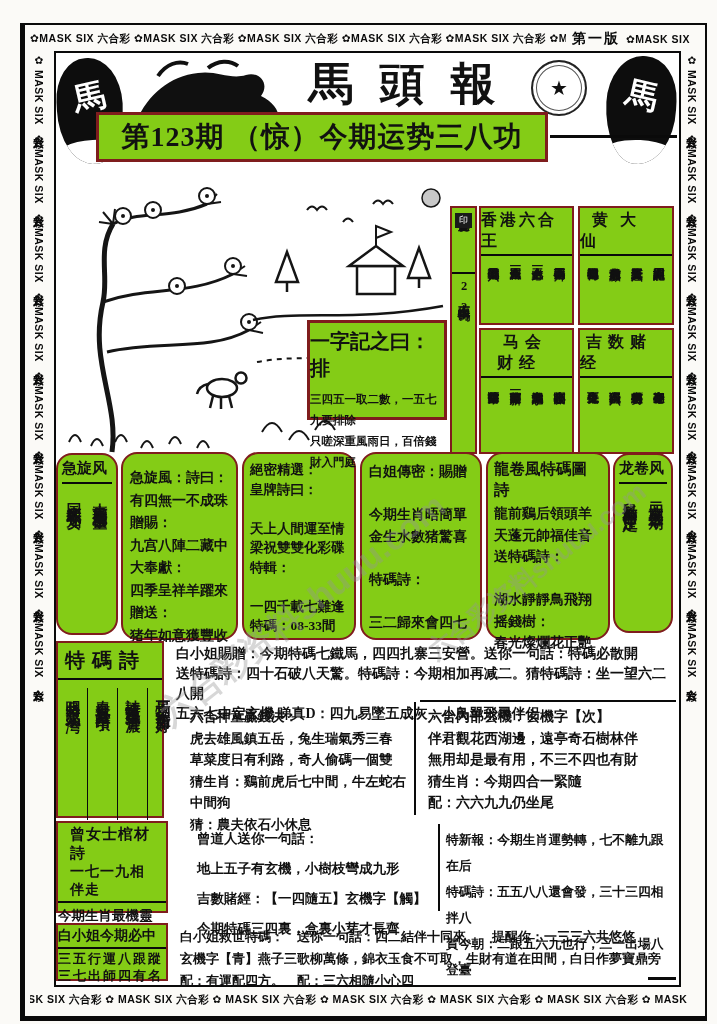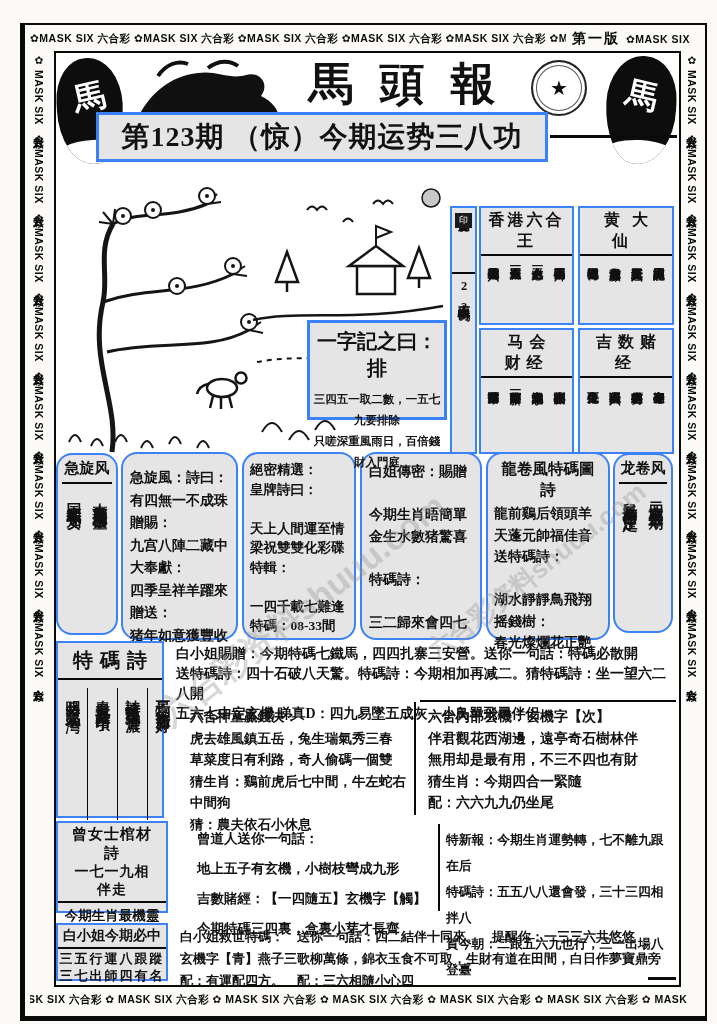--- a/index.html
+++ b/index.html
@@ -10,24 +10,24 @@
                border-left-width:5px;border-bottom-width:5px;}
   .frame-inner{left:54px;top:51px;width:623px;height:932px;border:2px solid #0a0a0a;background:#fff;}
   .strip{font-family:"Liberation Sans","DejaVu Sans",sans-serif;font-weight:bold;font-size:10.5px;
          letter-spacing:.5px;white-space:nowrap;overflow:hidden;color:#0a0a0a;}
   .strip-top{left:30px;top:28px;width:660px;height:21px;display:flex;align-items:center;gap:6px;}
   .strip-top .rep{flex:1;overflow:hidden;}
   .strip-top .edition{font-size:14px;letter-spacing:2px;}
   .strip-bottom{left:30px;top:990px;width:660px;height:20px;display:flex;align-items:center;justify-content:center;}
   .strip-v{width:22px;top:54px;height:928px;writing-mode:vertical-rl;text-orientation:mixed;line-height:22px;}
   .vtxt{writing-mode:vertical-rl;text-orientation:upright;}
-  .box{border:2px solid #3b82f6;background:#e5e5e5;box-sizing:border-box;}
+  .box{border:2px solid #7f1d1d;background:#84cc16;box-sizing:border-box;}
   .rbox{border-width:2.5px;border-radius:16px;}
   .pre{white-space:pre-line;}
-  .hd{font-weight:bold;text-align:center;}
+  .hd{font-weight:bold;}
   .vwrap{display:flex;justify-content:center;}
   .poem-cols{font-weight:bold;white-space:pre-line;writing-mode:vertical-rl;text-orientation:upright;}
   .seal-circle{border:2.5px solid #222;border-radius:50%;display:flex;align-items:center;justify-content:center;
                box-shadow:inset 0 0 0 3px #fff, inset 0 0 0 4px #555;}
   .stamp{background:#0d0d0d;overflow:hidden;}
   .stamp span{color:#fff;font-weight:bold;display:block;text-align:center;}
   .wm{color:rgba(150,150,150,.38);font-weight:bold;transform:rotate(-38deg);transform-origin:left top;
       font-family:"Liberation Sans",sans-serif;pointer-events:none;z-index:5;}
   .tema-cols{display:flex;flex-direction:row-reverse;justify-content:space-evenly;}
   .tema-cols .tcol{writing-mode:vertical-rl;text-orientation:upright;font-weight:bold;font-size:15px;

